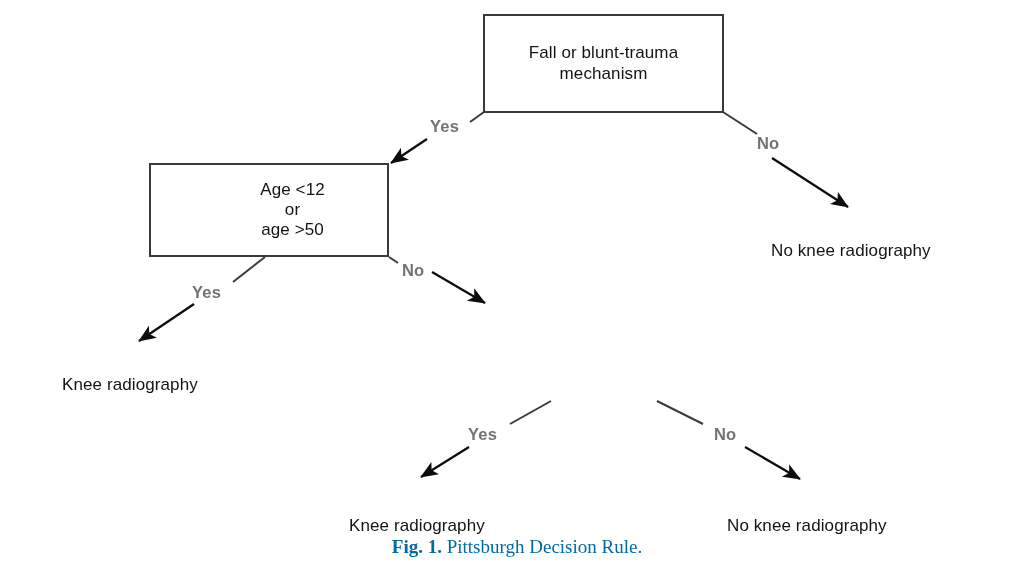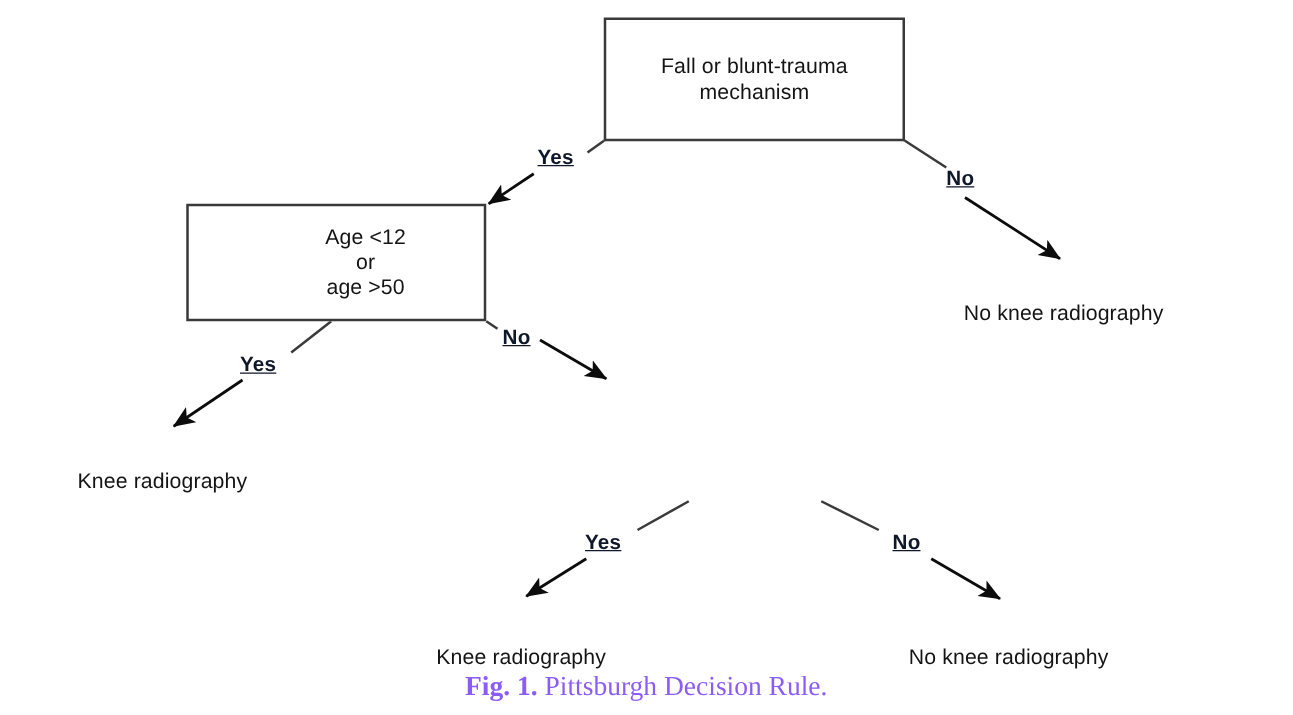--- a/index.html
+++ b/index.html
@@ -69,24 +69,23 @@
     top: 303px;
     width: 240px;
     height: 98px;
   }
 
   
   .branch-label {
     position: absolute;
     font-size: 16.5px;
     font-weight: bold;
-    color: #0f172a;
+    color: #737373;
     letter-spacing: 0.2px;
     white-space: nowrap;
-    text-decoration: underline;
   }
 
   #label-yes-top   { left: 430px; top: 117px; }
   #label-no-top    { left: 757px; top: 134px; }
   #label-yes-left  { left: 192px; top: 283px; }
   #label-no-mid    { left: 402px; top: 261px; }
   #label-yes-bot   { left: 468px; top: 425px; }
   #label-no-bot    { left: 714px; top: 425px; }
 
   
@@ -105,22 +104,22 @@
   #outcome-no-rad-bottom { left: 727px; top: 488px; }
 
   
   #figure-caption {
     position: absolute;
     left: 0;
     top: 536px;
     width: 1034px;
     text-align: center;
     font-family: "Liberation Serif", serif;
-    font-size: 22px;
-    color: #8b5cf6;
+    font-size: 19px;
+    color: #0369a1;
   }
   #figure-caption .caption-label {
     font-weight: bold;
   }
 </style>
 </head>
 <body>
 
 <div id="figure-root">
 

